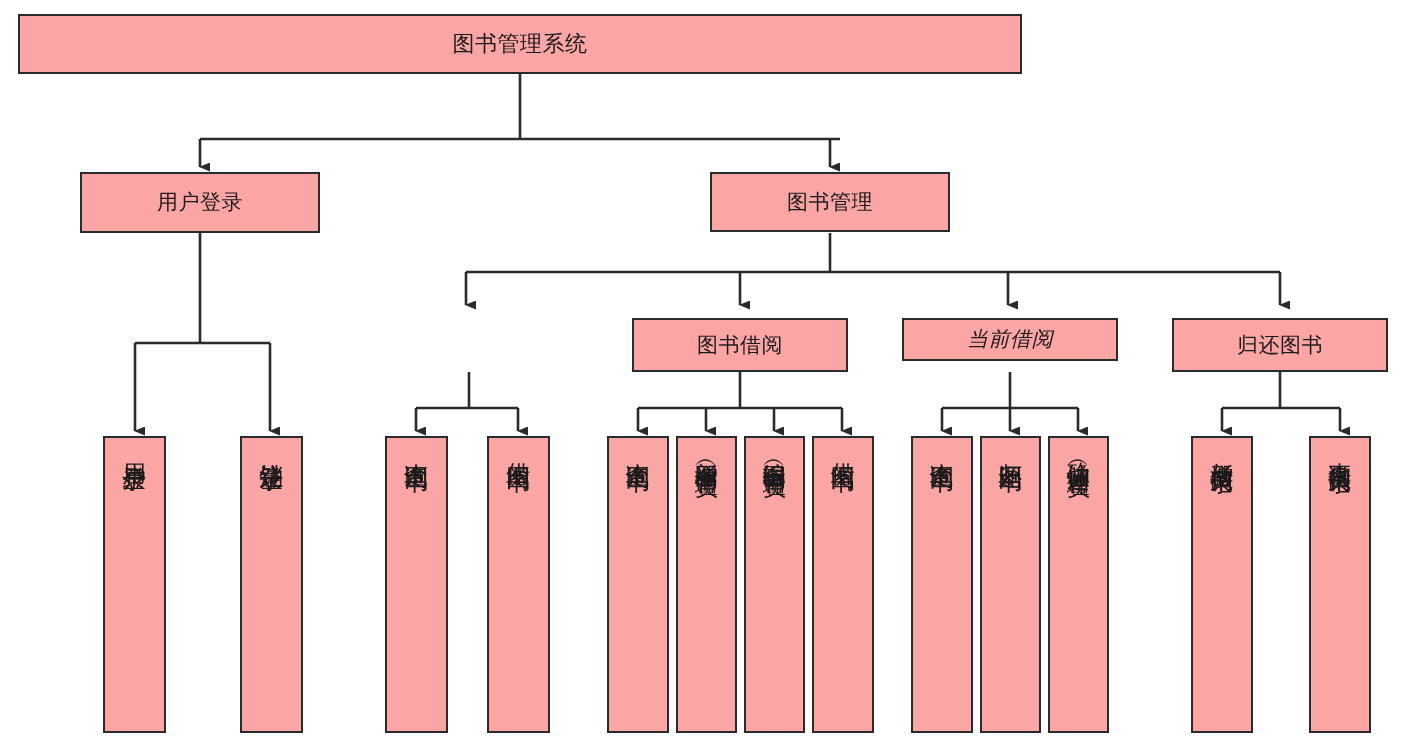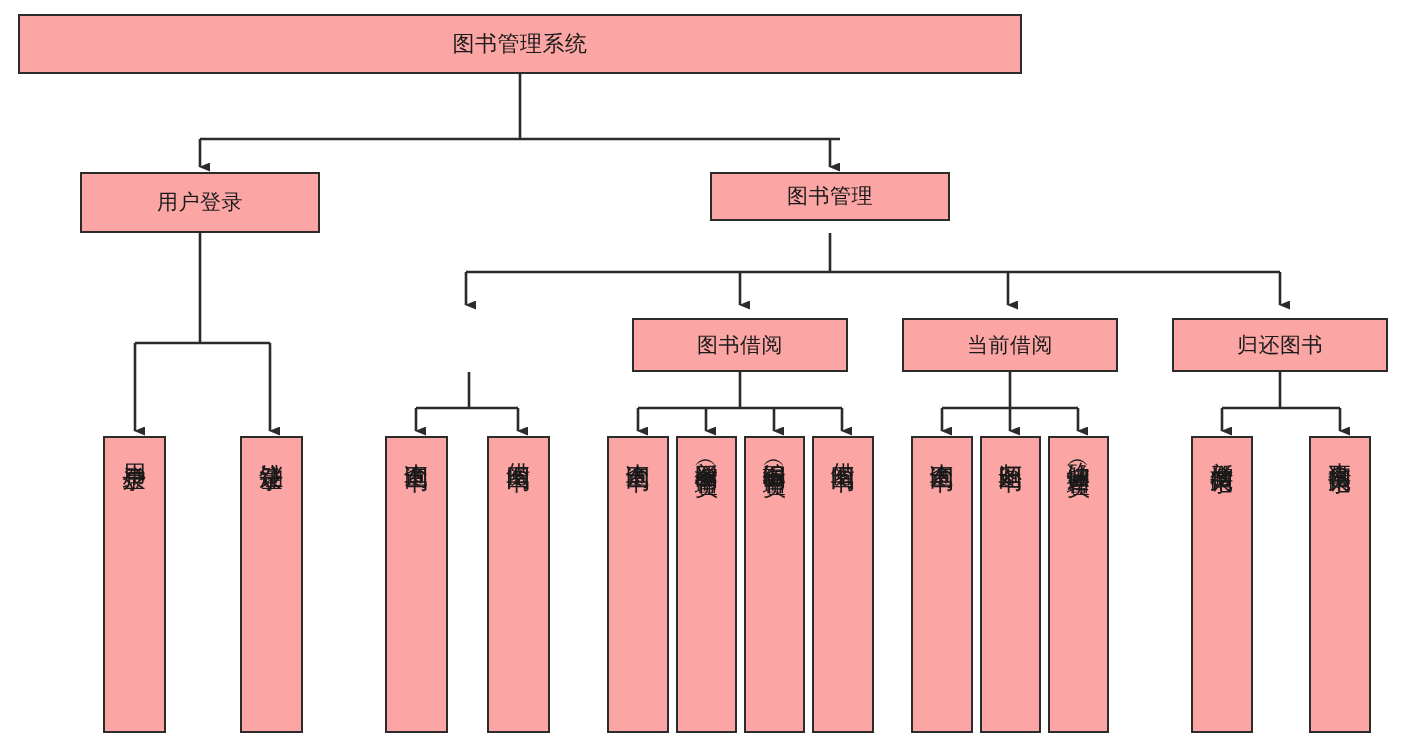--- a/index.html
+++ b/index.html
@@ -124,30 +124,30 @@
   </svg>
 
   <div class="node h root" style="left:18px; top:14px; width:1004px; height:60px;">
     <span class="lbl">图书管理系统</span>
   </div>
 
   <div class="node h" style="left:80px; top:172px; width:240px; height:61px;">
     <span class="lbl">用户登录</span>
   </div>
 
-  <div class="node h" style="left:710px; top:172px; width:240px; height:49px;">
+  <div class="node h" style="left:710px; top:172px; width:240px; height:60px;">
     <span class="lbl">图书管理</span>
   </div>
 
 
   <div class="node h" style="left:632px; top:318px; width:216px; height:54px;">
     <span class="lbl">图书借阅</span>
   </div>
 
-  <div class="node h" style="left:902px; top:318px; width:216px; height:54px;">
+  <div class="node h" style="left:902px; top:318px; width:216px; height:43px;font-style:italic;">
     <span class="lbl">当前借阅</span>
   </div>
 
   <div class="node h" style="left:1172px; top:318px; width:216px; height:54px;">
     <span class="lbl">归还图书</span>
   </div>
 
   <div class="node v" style="left:103px; top:436px; width:63px; height:297px;">
     <span class="lbl">用户登录</span>
   </div>

